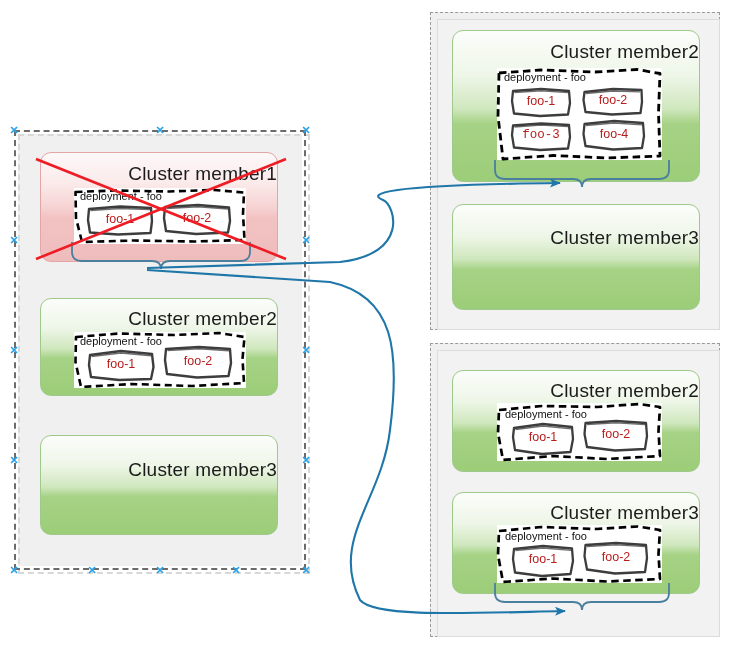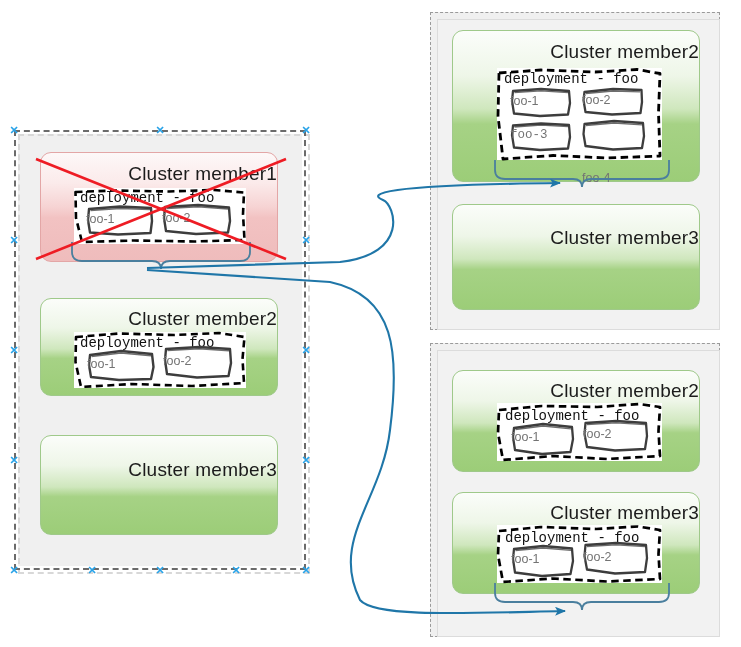--- a/index.html
+++ b/index.html
@@ -40,27 +40,27 @@
   .member.red{
     border:1px solid #e3a6a6;
     background:linear-gradient(to bottom,#fdf8f8 0%,#fbeaea 28%,#f6d3d3 50%,#f2c2c2 60%,#efbcbc 100%);
   }
   .member-title{position:absolute;left:0;right:0;text-align:right;
           font-size:19px;color:#1b1b1b;letter-spacing:.2px;}
 
   
   .deployment{position:absolute;box-sizing:border-box;background:#ffffff;}
   .deployment svg{position:absolute;left:0;top:0;overflow:visible;}
-  .dep-label{position:absolute;font-size:14px;color:#111;white-space:nowrap;font-family:Liberation Mono, monospace;}
+  .dep-label{position:absolute;font-size:11px;color:#111;white-space:nowrap;}
 
   
   .pod{position:absolute;}
   .pod svg{position:absolute;left:0;top:0;overflow:visible;}
-  .pod-label{position:absolute;left:0;right:0;text-align:left;
-             font-size:12.5px;color:#737373;}
+  .pod-label{position:absolute;left:0;right:0;text-align:center;
+             font-size:12.5px;color:#b91c1c;}
 
   
   #links{position:absolute;left:0;top:0;width:741px;height:647px;
          pointer-events:none;overflow:visible;}
   #xmark{position:absolute;left:0;top:0;width:741px;height:647px;
          pointer-events:none;overflow:visible;}
 </style>
 </head>
 <body>
 
@@ -177,21 +177,21 @@
         <path d="M3,4.5 L31,2.5 L59,4 L60,16 L58,27.5 L30,29 L4,26.5 L2,14 Z" fill="#ffffff" stroke="#3d3d3d" stroke-width="2.3" stroke-linejoin="round"></path>
         <path d="M4.5,6 L31,4.2 L58,5.7" fill="none" stroke="#3d3d3d" stroke-width="1.3" opacity=".75"></path>
       </svg>
       <div class="pod-label" style="top:7px;">foo-3</div>
     </div>
     <div class="pod" style="left:85px;top:51px;width:64px;height:32px;">
       <svg width="64" height="32" viewBox="0 0 64 32" aria-hidden="true">
         <path d="M2.5,5 L32,2 L61,4 L62,17 L60,29 L31,30.5 L3.5,27 L1.5,15 Z" fill="#ffffff" stroke="#3d3d3d" stroke-width="2.3" stroke-linejoin="round"></path>
         <path d="M4,6.5 L32,4 L60,5.8" fill="none" stroke="#3d3d3d" stroke-width="1.3" opacity=".75"></path>
       </svg>
-      <div class="pod-label" style="top:8px;margin-top:44px;">foo-4</div>
+      <div class="pod-label" style="top:8px;">foo-4</div>
     </div>
   </div>
   <svg style="position:absolute;left:492px;top:160px;overflow:visible;" width="180" height="30">
     <path d="M3,0 L3,10 Q3,19 13,19 L81,19 Q90,19 90,27 Q90,19 99,19 L167,19 Q177,19 177,10 L177,0" fill="none" stroke="#4a7f9e" stroke-width="1.8"></path>
   </svg>
 
   <div class="member green" style="left:452px;top:204px;width:248px;height:106px;">
     <div class="member-title" style="top:22px;">Cluster member3</div>
   </div>
 

